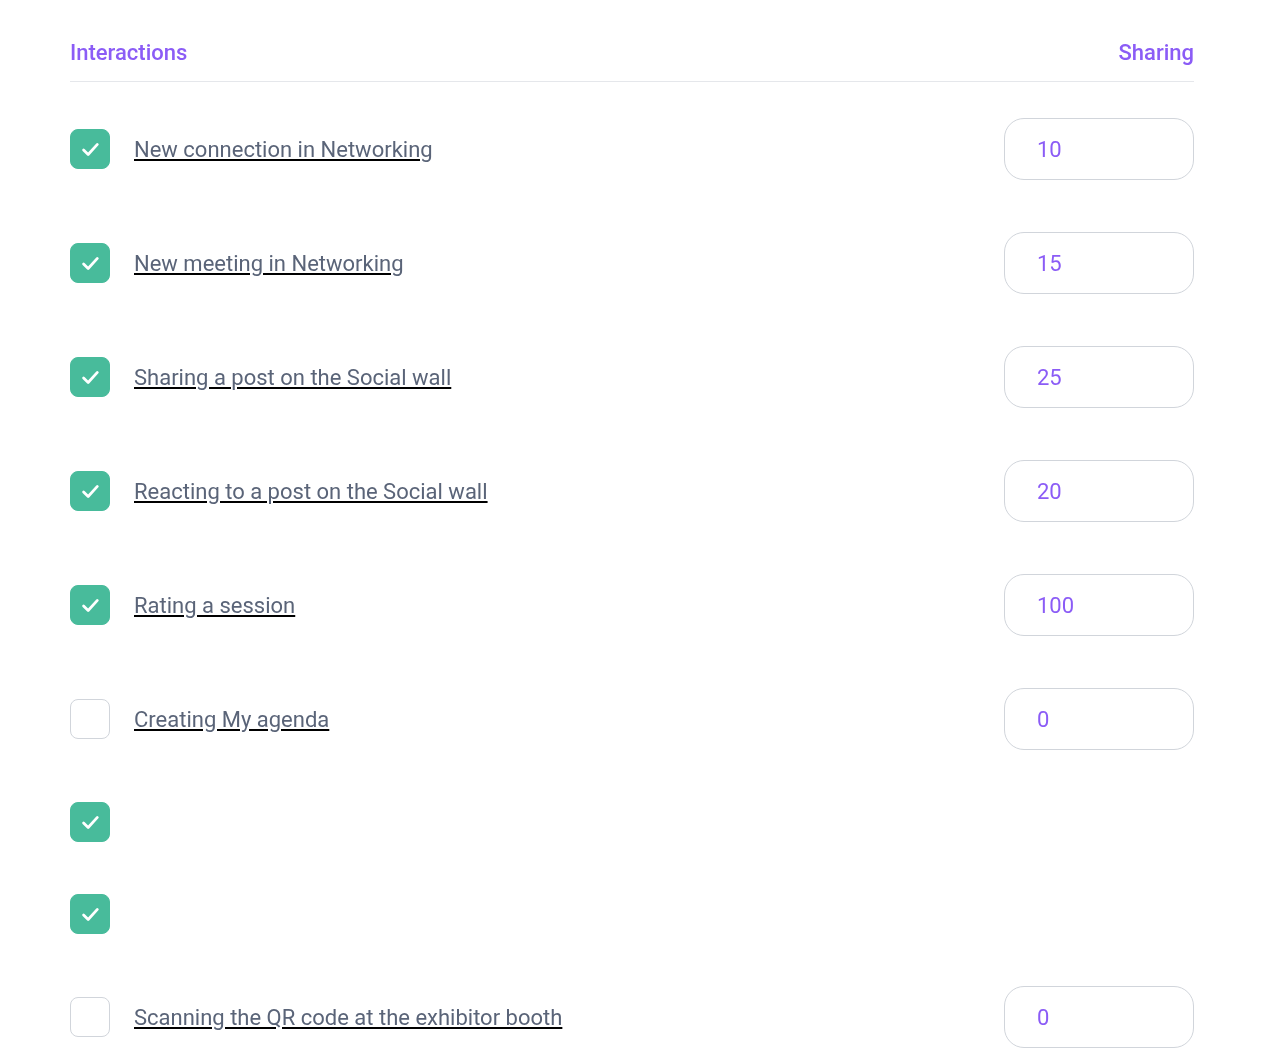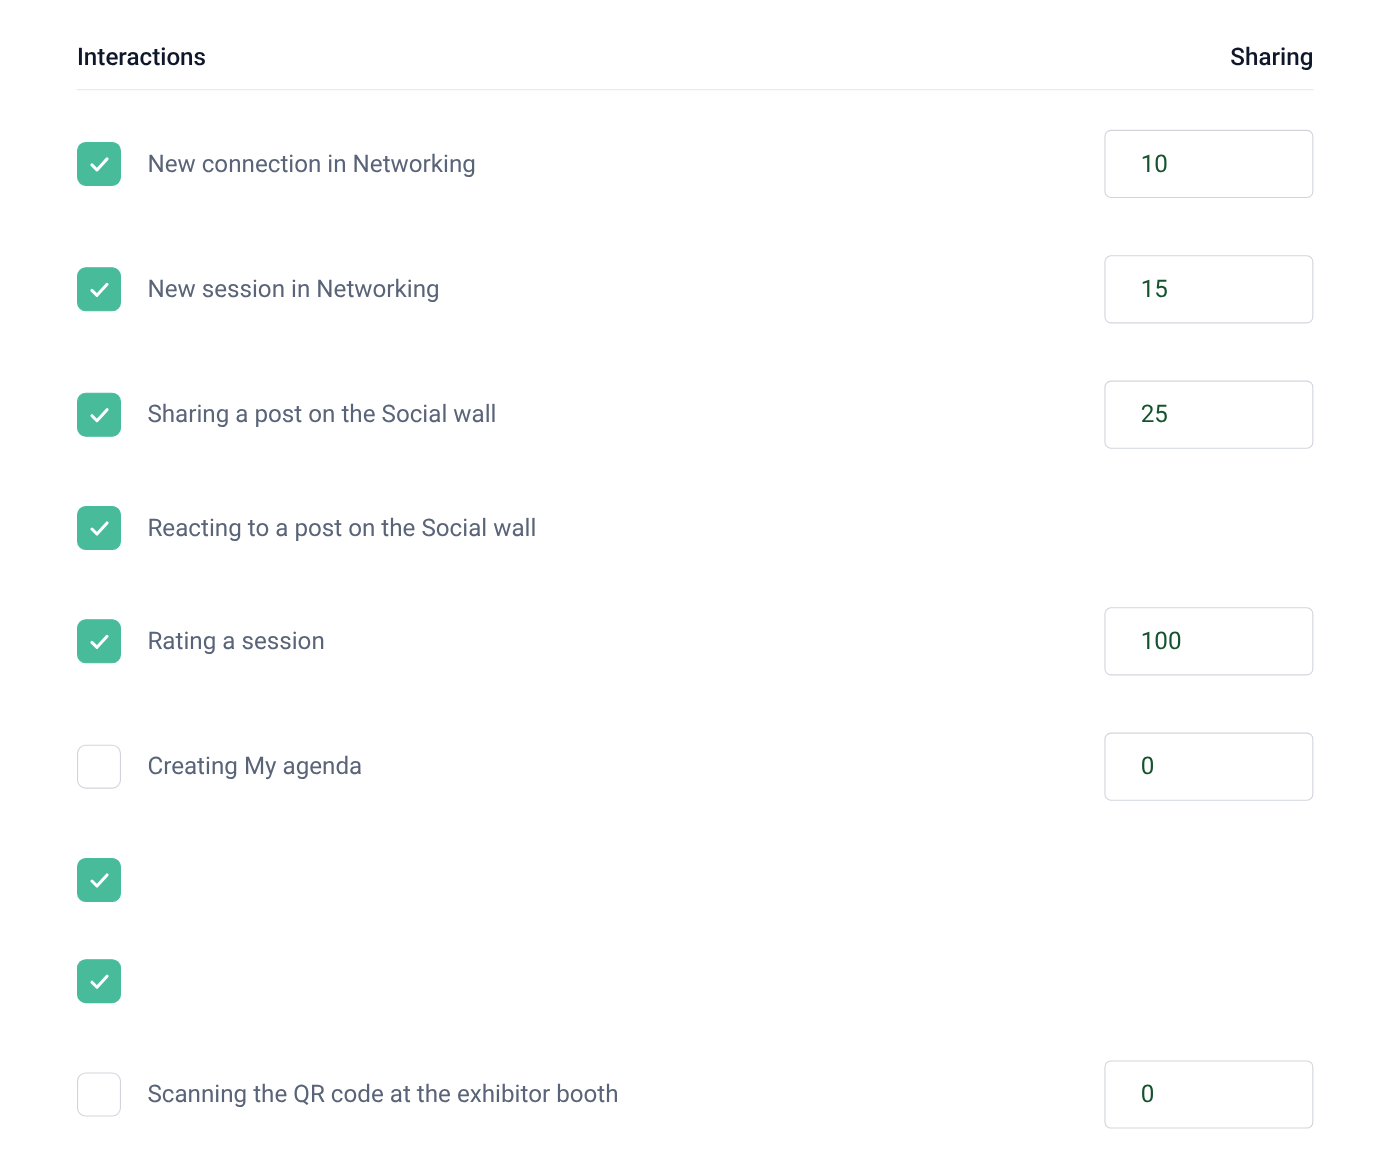--- a/index.html
+++ b/index.html
@@ -16,36 +16,37 @@
       display: flex;
       justify-content: space-between;
       align-items: center;
       padding-bottom: 16px;
       border-bottom: 1px solid #e5e7eb;
       margin-bottom: 36px;
     }
     .header-label {
       font-size: 22px;
       font-weight: 500;
-      color: #0f172a;
+      color: #8b5cf6;
     }
     .rows {
       display: flex;
       flex-direction: column;
       gap: 52px;
     }
     .row {
       display: flex;
       align-items: center;
       justify-content: space-between;
     }
     .row-left {
       display: flex;
       align-items: center;
       gap: 24px;
+      text-decoration: underline;
     }
     .checkbox {
       width: 40px;
       height: 40px;
       border-radius: 8px;
       border: 1.5px solid #d1d5db;
       background: #ffffff;
       display: flex;
       align-items: center;
       justify-content: center;
@@ -71,23 +72,23 @@
     }
     .row-label {
       font-size: 22px;
       color: #5a6478;
       font-weight: 400;
     }
     .points-input {
       width: 190px;
       height: 62px;
       border: 1.5px solid #d1d5db;
-      border-radius: 6px;
+      border-radius: 20px;
       font-size: 22px;
-      color: #14532d;
+      color: #8b5cf6;
       padding: 0 32px;
       text-align: left;
       font-family: inherit;
       outline: none;
     }
   </style>
 </head>
 <body>
 
 <div class="table-header">
@@ -109,21 +110,21 @@
     <input type="text" class="points-input" value="10" style="">
   </div>
 
   <div class="row">
     <div class="row-left">
       <div class="checkbox checked">
         <svg viewBox="0 0 24 24">
             <polyline points="5 13 10 18 20 7"></polyline>
           </svg>
       </div>
-      <span class="row-label">New session in Networking</span>
+      <span class="row-label">New meeting in Networking</span>
     </div>
     <input type="text" class="points-input" value="15" style="">
   </div>
 
   <div class="row">
     <div class="row-left">
       <div class="checkbox checked">
         <svg viewBox="0 0 24 24">
             <polyline points="5 13 10 18 20 7"></polyline>
           </svg>
@@ -135,20 +136,21 @@
 
   <div class="row">
     <div class="row-left">
       <div class="checkbox checked">
         <svg viewBox="0 0 24 24">
             <polyline points="5 13 10 18 20 7"></polyline>
           </svg>
       </div>
       <span class="row-label">Reacting to a post on the Social wall</span>
     </div>
+    <input type="text" class="points-input" value="20" style="">
   </div>
 
   <div class="row">
     <div class="row-left">
       <div class="checkbox checked">
         <svg viewBox="0 0 24 24">
             <polyline points="5 13 10 18 20 7"></polyline>
           </svg>
       </div>
       <span class="row-label">Rating a session</span>

